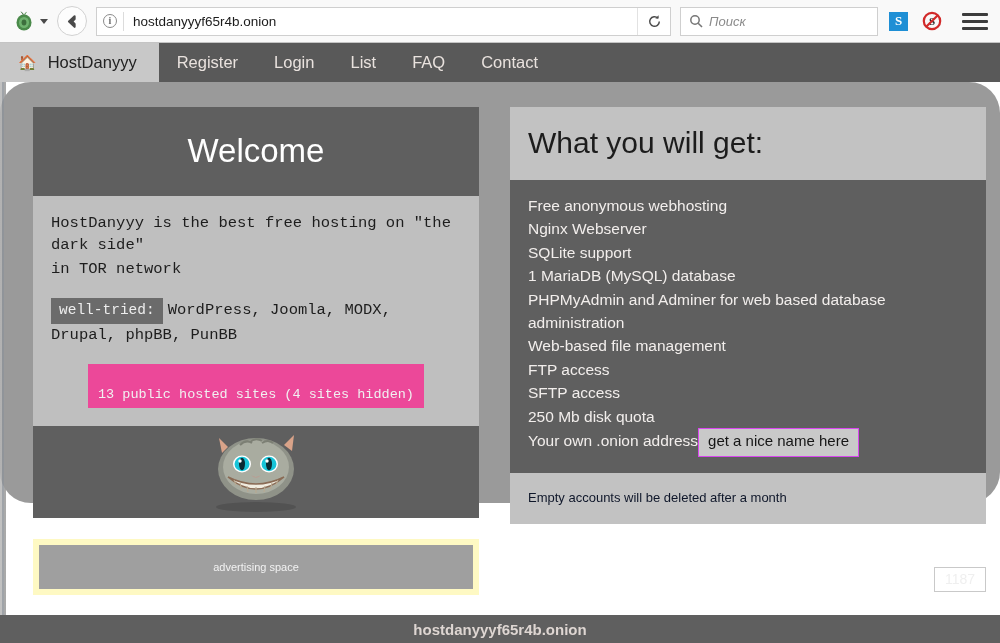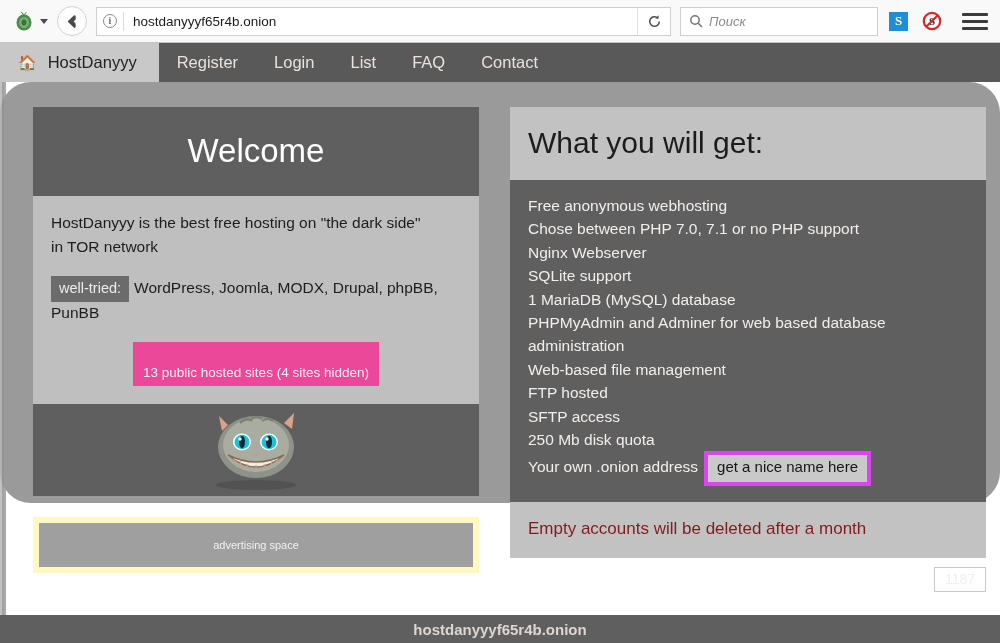--- a/index.html
+++ b/index.html
@@ -136,30 +136,30 @@
     padding: 25px 10px 26px;
   }
   .card-head-light {
     background: #c2c2c2; color: #1c1c1c;
     font-size: 30px; font-weight: 400;
     padding: 19px 18px 20px;
   }
   .card-body-light {
     background: #bfbfbf; color: #1d1d1d;
     padding: 16px 18px 18px;
-    font-size: 15.5px; line-height: 1.42;
+    font-size: 15.5px; line-height: 1.42; font-family: Liberation Mono, monospace;
   }
   .card-body-dark {
     background: #5f5f5f; color: #f2eeec;
     padding: 14px 18px 16px;
     font-size: 15.5px; line-height: 1.51;
   }
   .card-foot-light {
-    background: #c2c2c2; color: #7f1d1d;
-    padding: 17px 18px 19px; font-size: 17px;
+    background: #c2c2c2; color: #0f172a;
+    padding: 17px 18px 19px; font-size: 13px;
   }
 
   .intro-line { margin: 0 0 2px; }
   .welltried-row { margin-top: 18px; }
   .tag-dark {
     display: inline-block; background: #6b6b6b; color: #ededed;
     padding: 2px 8px 3px; font-size: 14.5px; margin-right: 5px;
   }
   .counter-row { text-align: center; margin-top: 18px; }
   .counter-badge {
@@ -176,22 +176,22 @@
     margin-top: 21px; height: 56px; border: 6px solid #fef9c3;
     background: #9f9f9f; color: #f2f2f2;
     display: flex; align-items: center; justify-content: center;
     font-size: 11px; cursor: pointer;
   }
 
   .feature-list { list-style: none; margin: 0; padding: 0; }
   .feature-list li { margin: 0; }
   .inline-btn {
     display: inline-block; background: #c9c9c9; color: #161616;
-    padding: 1px 9px 3px; font-size: 15px; margin-left: 6px;
-    border: 4px solid #d946ef; cursor: pointer;
+    padding: 1px 9px 3px; font-size: 15px; 
+    border: 1px solid #d946ef; cursor: pointer;
     vertical-align: baseline;
   }
 
   .visit-counter {
     position: absolute; right: 14px; top: 443px;
     border: 1px solid #c9c9c9; color: #efefef;
     padding: 3px 10px 4px; font-size: 14px;
     background: rgba(255,255,255,.04);
     margin-top: 42px;
   }
@@ -323,27 +323,26 @@
         <div class="ad-box">advertising space</div>
       </div>
     </div>
 
     <div class="panel-right">
       <div class="card">
         <div class="card-head-light">What you will get:</div>
         <div class="card-body-dark">
           <ul class="feature-list">
             <li>Free anonymous webhosting</li>
-            <li>Chose between PHP 7.0, 7.1 or no PHP support</li>
             <li>Nginx Webserver</li>
             <li>SQLite support</li>
             <li>1 MariaDB (MySQL) database</li>
             <li>PHPMyAdmin and Adminer for web based database administration</li>
             <li>Web-based file management</li>
-            <li>FTP hosted</li>
+            <li>FTP access</li>
             <li>SFTP access</li>
             <li>250 Mb disk quota</li>
             <li>
               <span>Your own .onion address</span><span class="inline-btn">get a nice name here</span>
             </li>
           </ul>
         </div>
         <div class="card-foot-light">Empty accounts will be deleted after a month</div>
       </div>
     </div>

